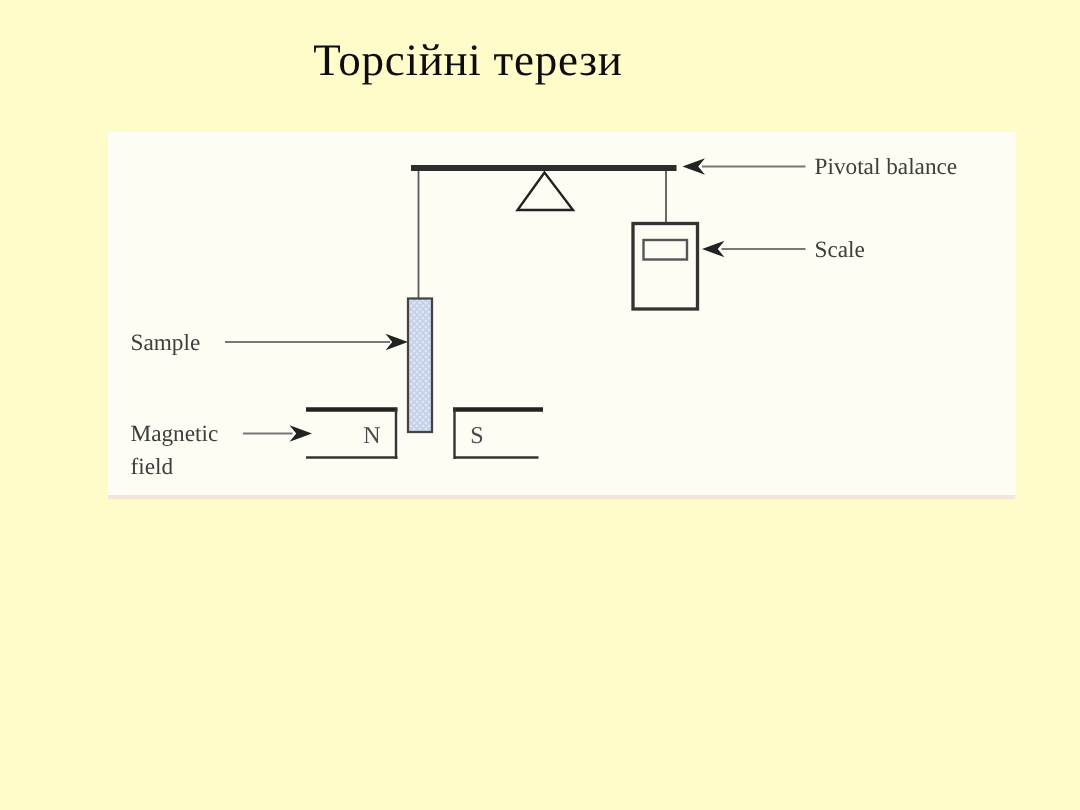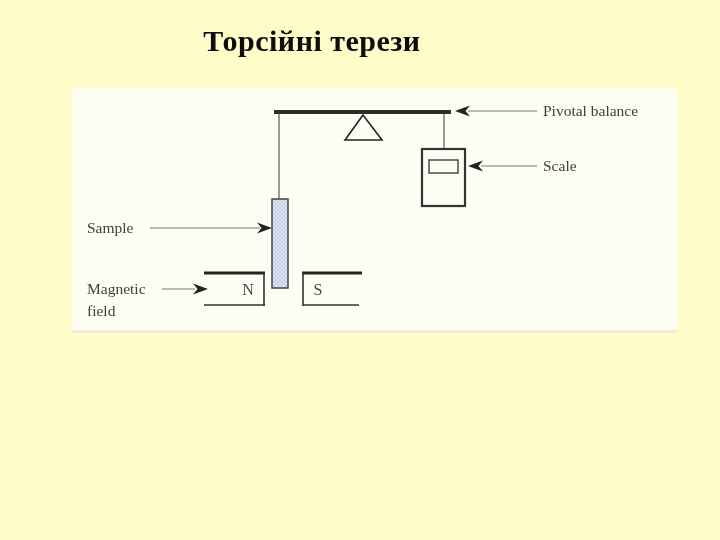--- a/index.html
+++ b/index.html
@@ -15,21 +15,21 @@
 
   .slide-title {
     position: absolute;
     top: 24px;
     left: 0;
     width: 624px;
     margin: 0;
     text-align: center;
     font-family: "Liberation Serif", serif;
     font-size: 30px;
-    font-weight: 700;
+    font-weight: 400;
     color: #0d0d0d;
     letter-spacing: 0.5px;
   }
 
   .diagram-panel {
     position: absolute;
     left: 72px;
     top: 88px;
     width: 605px;
     height: 242px;

